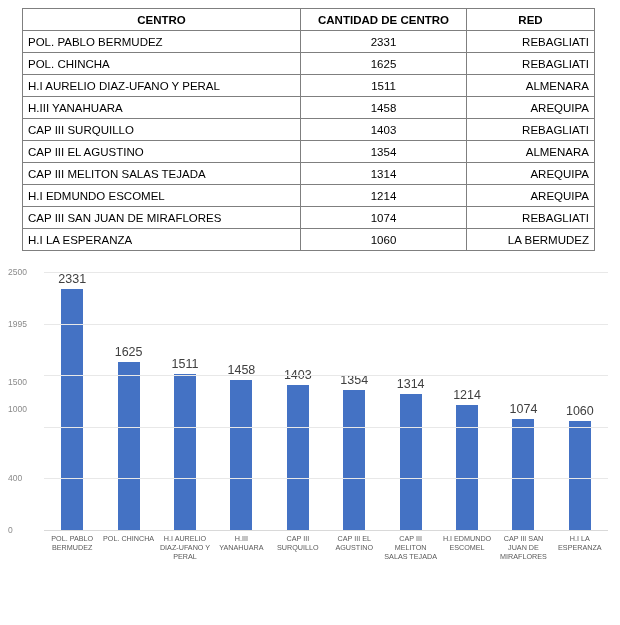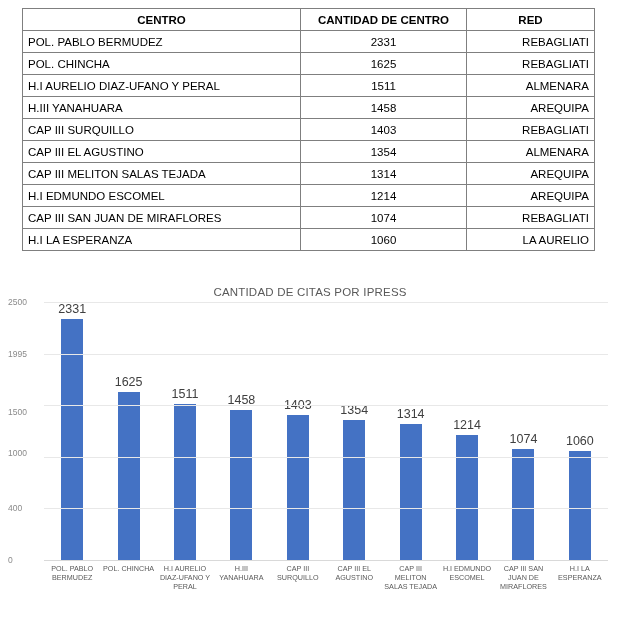--- a/index.html
+++ b/index.html
@@ -214,33 +214,32 @@
         <td class="c-red">AREQUIPA</td>
       </tr>
       <tr>
         <td class="c-centro">CAP III SAN JUAN DE MIRAFLORES</td>
         <td class="c-cant">1074</td>
         <td class="c-red">REBAGLIATI</td>
       </tr>
       <tr>
         <td class="c-centro">H.I LA ESPERANZA</td>
         <td class="c-cant">1060</td>
-        <td class="c-red">LA AURELIO</td>
+        <td class="c-red">LA BERMUDEZ</td>
       </tr>
     </tbody>
   </table>
 </div>
 
 <div class="chart-block">
-  <div class="chart-title">CANTIDAD DE CITAS POR  IPRESS</div>
   <div class="plot-area">
     <div class="y-axis" id="y-axis">
         <div class="y-tick" style="top: 258px;">0</div>
         <div class="y-tick" style="top: 206.4px;">400</div>
-        <div class="y-tick" style="top: 151px;">1000</div>
+        <div class="y-tick" style="top: 137px;">1000</div>
         <div class="y-tick" style="top: 110px;">1500</div>
         <div class="y-tick" style="top: 51.6px;">1995</div>
         <div class="y-tick" style="top: 0px;">2500</div>
       </div>
     <div class="grid-area" id="grid-area">
       <div class="bars" id="bars">
           <div class="bar-slot">
             <div class="bar-label" style="bottom: 243.559px;">2331</div>
             <div class="bar" style="height: 240.559px; background: rgb(68, 114, 196);"></div>
           </div>

